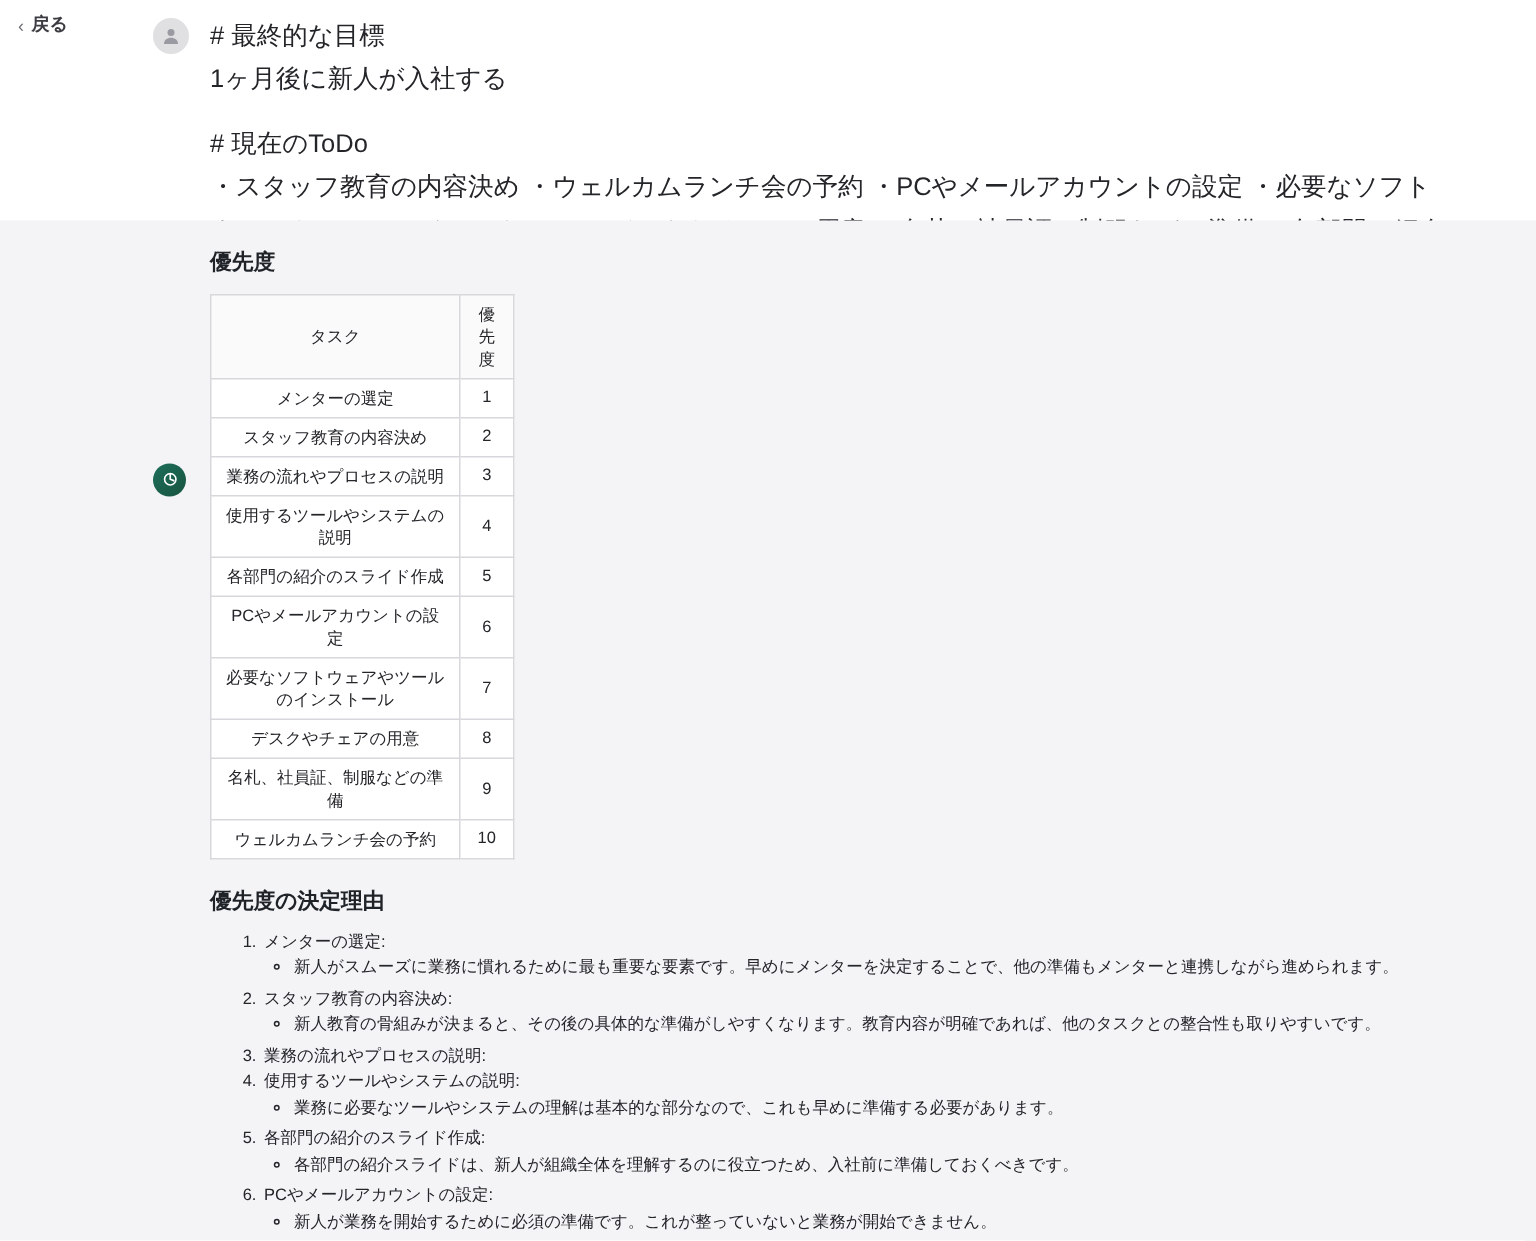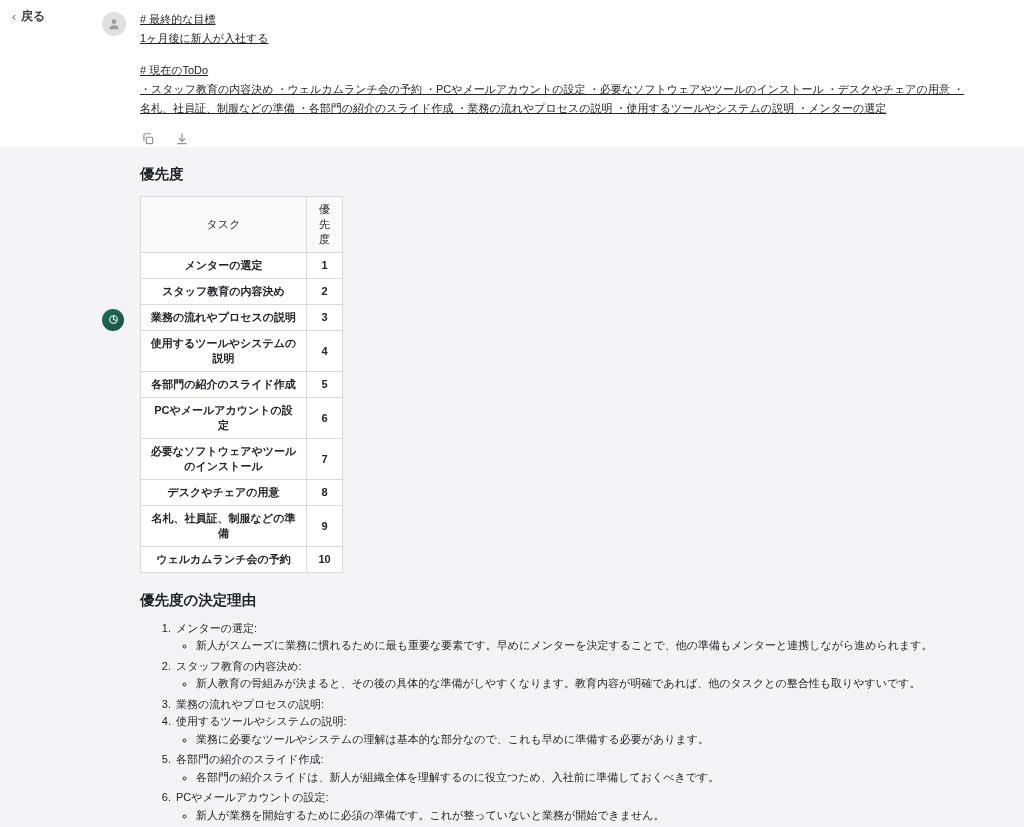--- a/index.html
+++ b/index.html
@@ -50,26 +50,25 @@
     width: 24px; height: 24px;
     border-radius: 50%;
     background: #e0e0e2;
     display: flex;
     align-items: center;
     justify-content: center;
   }
   .avatar svg { display: block; }
 
   .user-text {
-    font-size: 11px;
+    font-size: 17px;
     line-height: 1.7;
     color: #232529;
     max-width: 870px;
     padding-left: 44px;
-    text-decoration: underline;
   }
   .user-text .line { white-space: pre-wrap; }
   .user-text .spacer { height: 14px; }
 
   .msg-actions {
     display: flex;
     gap: 18px;
     padding-left: 44px;
     margin-top: 14px;
   }
@@ -120,21 +119,21 @@
   table.prio {
     border-collapse: collapse;
     font-size: 11px;
     background: #ffffff;
     margin: 0;
   }
   table.prio th, table.prio td {
     border: 1px solid #d7d7dc;
     padding: 5px 8px;
     text-align: center;
-    font-weight: 700;
+    font-weight: 400;
     color: #232529;
   }
   table.prio th {
     background: #fafafa;
     font-weight: 400;
   }
   table.prio th:first-child, table.prio td:first-child {
     width: 166px;
   }
   table.prio th:last-child, table.prio td:last-child {

